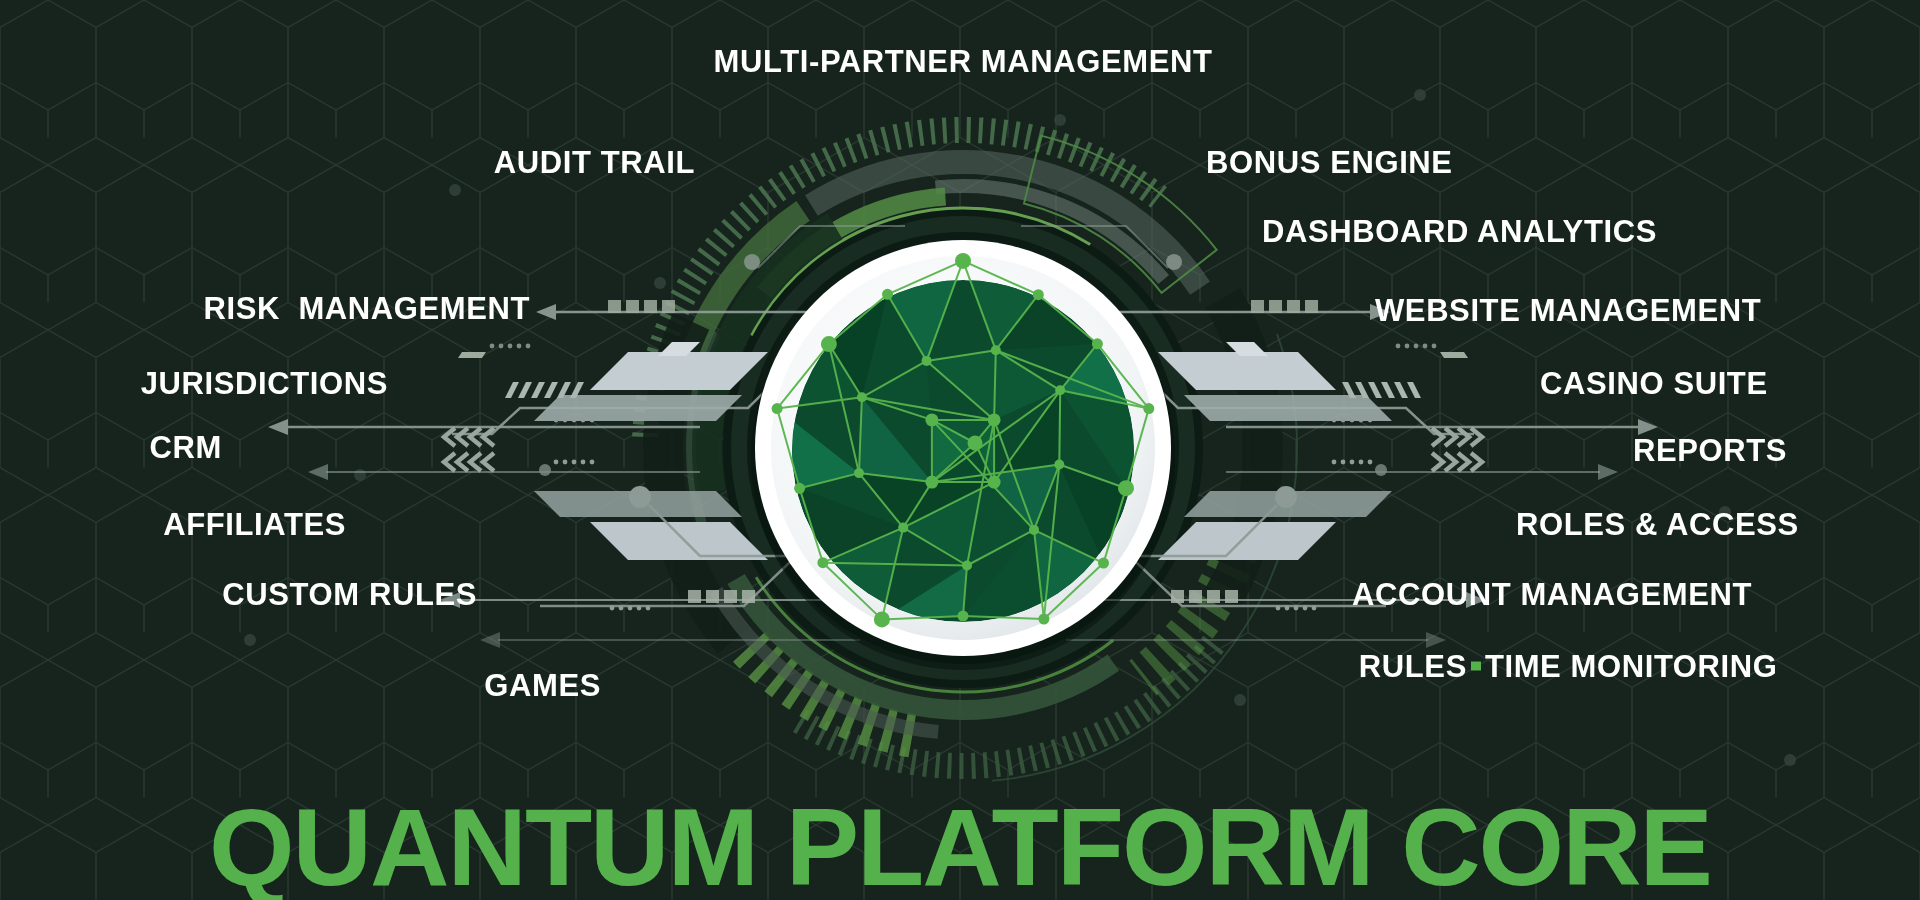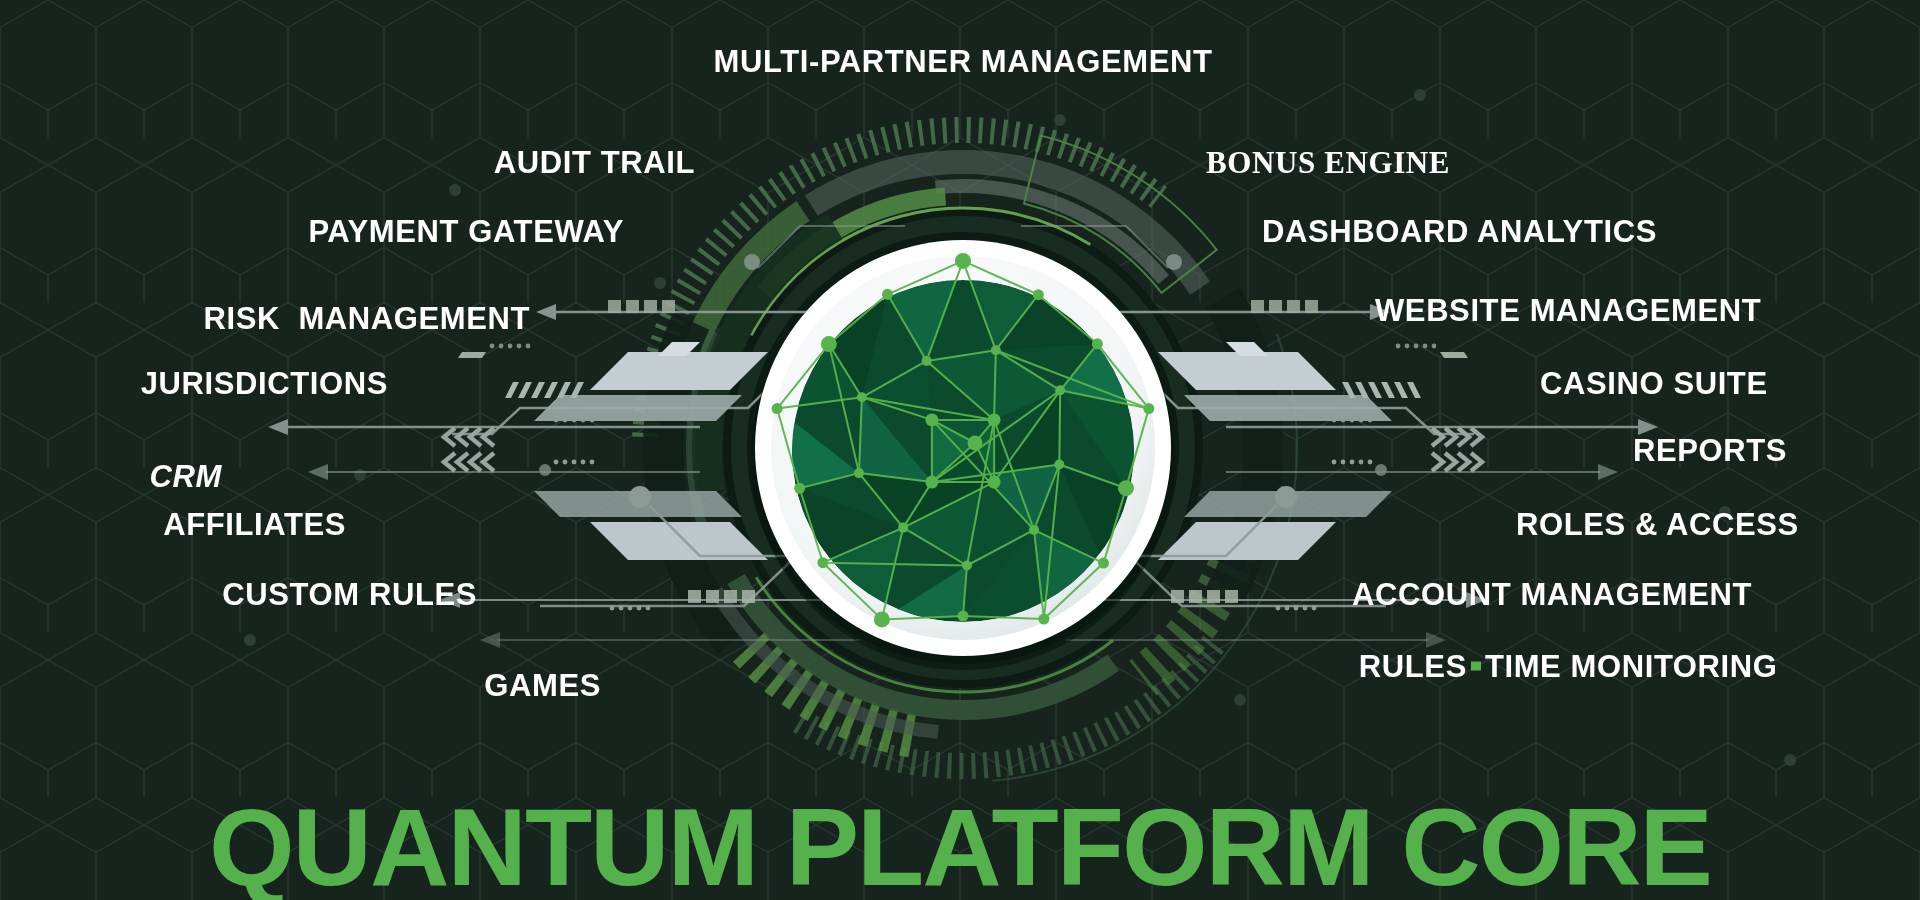--- a/index.html
+++ b/index.html
@@ -281,29 +281,28 @@
           <circle cx="-31.1" cy="31.1" r="6.5"></circle>
           <circle cx="-31.1" cy="-31.1" r="6.5"></circle>
           <circle cx="12" cy="-8" r="7.5"></circle>
         </g>
       </g>
     </svg>
 
   <div class="label center" style="left:963px; top:61px;">MULTI-PARTNER MANAGEMENT</div>
 
   <div class="label" style="right:1225px; top:162px;">AUDIT TRAIL</div>
-  <div class="label" style="right:1296px; top:231px;">PAYMENT GATEWAY</div>
-  <div class="label" style="right:1390px; top:318px;">RISK  MANAGEMENT</div>
+  <div class="label" style="right:1390px; top:308px;">RISK  MANAGEMENT</div>
   <div class="label" style="right:1532px; top:383px;">JURISDICTIONS</div>
-  <div class="label" style="right:1698px; top:476px;font-style:italic;">CRM</div>
+  <div class="label" style="right:1698px; top:447px;">CRM</div>
   <div class="label" style="right:1574px; top:524px;">AFFILIATES</div>
   <div class="label" style="right:1443px; top:594px;text-align:center;">CUSTOM RULES</div>
   <div class="label" style="right:1319px; top:666px;margin-top:19px;">GAMES</div>
 
-  <div class="label" style="left:1206px; top:162px;font-family:Liberation Serif, serif;">BONUS ENGINE</div>
+  <div class="label" style="left:1206px; top:162px;">BONUS ENGINE</div>
   <div class="label" style="left:1262px; top:231px;">DASHBOARD ANALYTICS</div>
   <div class="label" style="left:1375px; top:310px;">WEBSITE MANAGEMENT</div>
   <div class="label" style="left:1540px; top:383px;">CASINO SUITE</div>
   <div class="label" style="left:1633px; top:450px;">REPORTS</div>
   <div class="label" style="left:1516px; top:524px;text-align:center;">ROLES &amp; ACCESS</div>
   <div class="label" style="left:1352px; top:594px;">ACCOUNT MANAGEMENT</div>
   <div class="label" style="left:1322px; top:666px;">
     <span>RULES</span><span class="dash-sq"></span><span>TIME MONITORING</span>
   </div>
 

